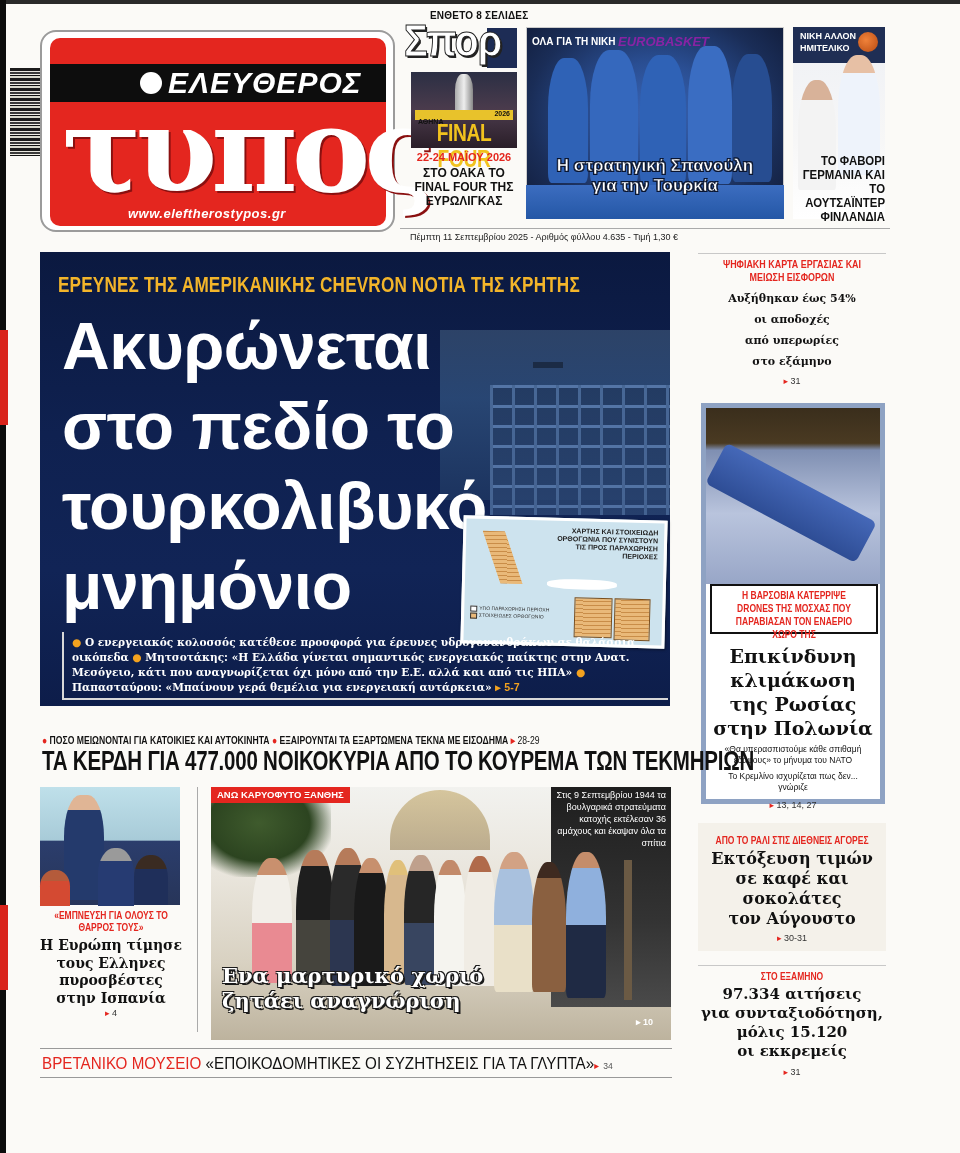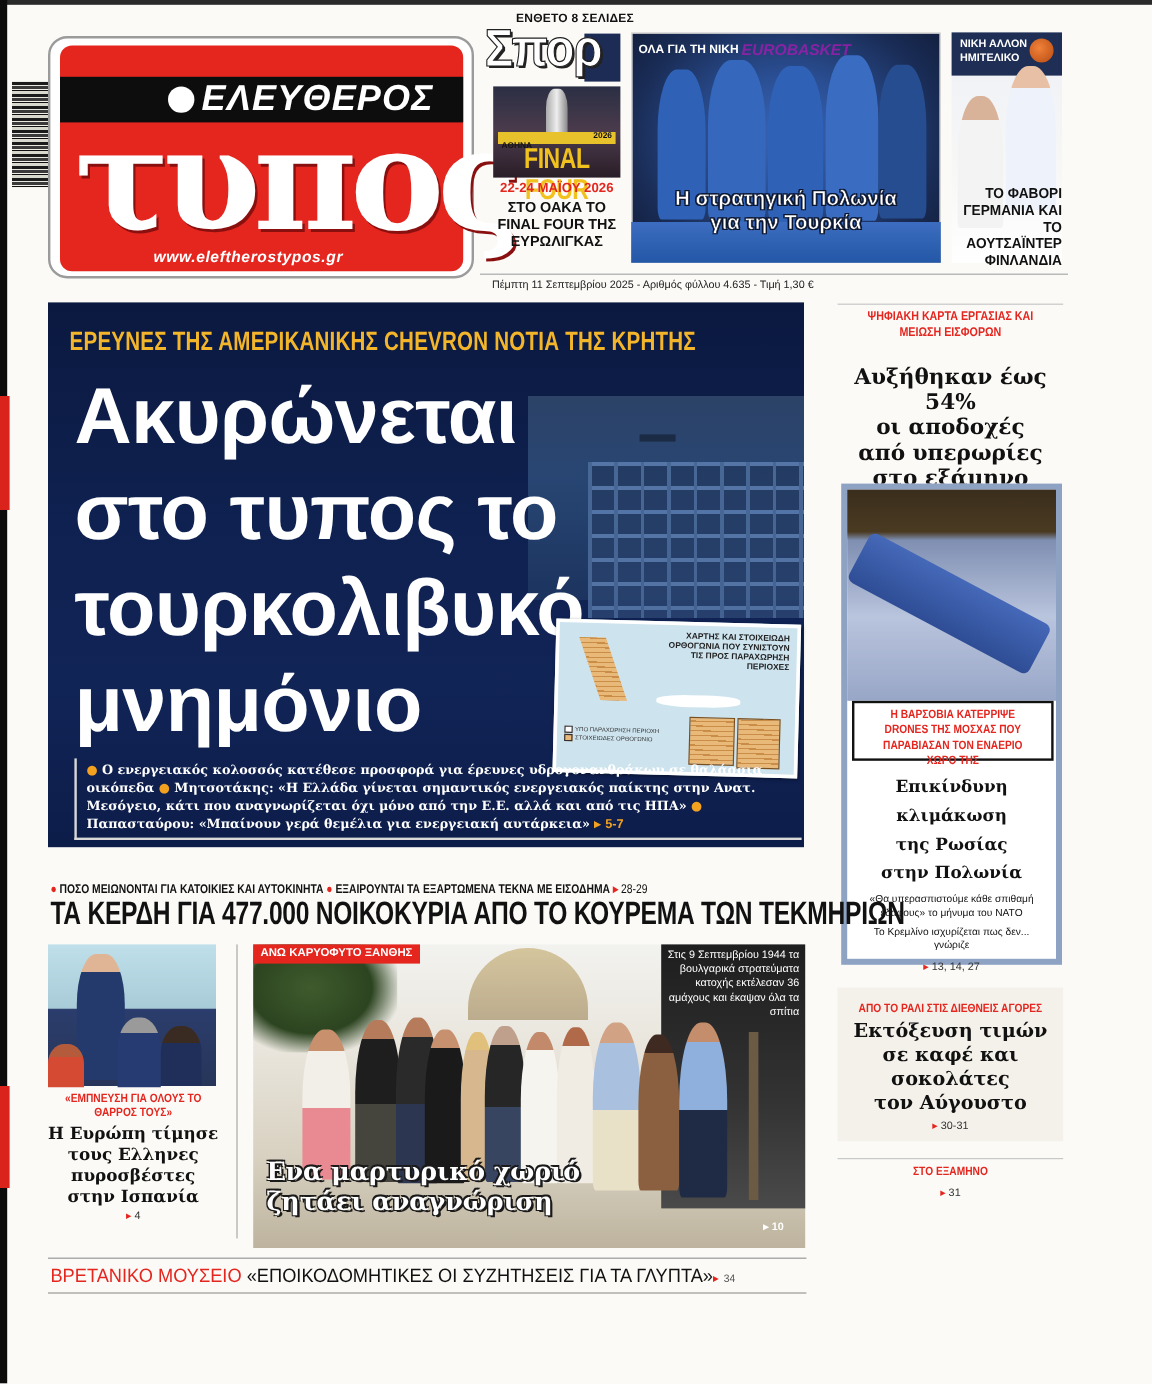--- a/index.html
+++ b/index.html
@@ -171,21 +171,21 @@
 <div class="abs bask-img"></div>
 <div class="abs bask-floor"></div>
 <div class="abs player" style="left:548px;top:58px;width:40px;height:125px;"></div>
 <div class="abs player" style="left:590px;top:50px;width:48px;height:135px;background:#3568bd;"></div>
 <div class="abs player" style="left:640px;top:55px;width:46px;height:130px;"></div>
 <div class="abs player" style="left:688px;top:46px;width:44px;height:138px;background:#3a6dc2;"></div>
 <div class="abs player" style="left:732px;top:54px;width:40px;height:128px;background:#274d91;"></div>
 <div class="abs bask-kicker">ΟΛΑ ΓΙΑ ΤΗ ΝΙΚΗ</div>
 <div class="abs bask-logo" style="left:618px;">EUROBASKET</div>
 <div class="abs bask-caption">
-  <div>Η στρατηγική Πολωνία</div>
+  <div>Η στρατηγική Σπανούλη</div>
   <div>για την Τουρκία</div>
 </div>
 
 <div class="abs semi-img"></div>
 <div class="abs semi-label-bg"></div>
 <div class="abs semi-label">
   <div>ΝΙΚΗ ΑΛΛΟΝ</div>
   <div>ΗΜΙΤΕΛΙΚΟ</div>
 </div>
 <div class="abs semi-p2"></div>
@@ -196,21 +196,21 @@
 <div class="abs dateline-rule"></div>
 <div class="abs dateline">Πέμπτη 11 Σεπτεμβρίου 2025 - Αριθμός φύλλου 4.635 - Τιμή 1,30 €</div>
 
 <div class="abs lead"></div>
 <div class="abs lead-sea"></div>
 <div class="abs boat"></div>
 <div class="abs rig"></div>
 <div class="abs lead-kicker">ΕΡΕΥΝΕΣ ΤΗΣ ΑΜΕΡΙΚΑΝΙΚΗΣ CHEVRON ΝΟΤΙΑ ΤΗΣ ΚΡΗΤΗΣ</div>
 <div class="abs lead-title">
   <div>Ακυρώνεται</div>
-  <div>στο τυπος το</div>
+  <div>στο πεδίο το</div>
   <div>τουρκολιβυκό</div>
   <div>μνημόνιο</div>
 </div>
 
 <div class="abs map">
   <div class="abs map-title">ΧΑΡΤΗΣ ΚΑΙ ΣΤΟΙΧΕΙΩΔΗ ΟΡΘΟΓΩΝΙΑ ΠΟΥ ΣΥΝΙΣΤΟΥΝ ΤΙΣ ΠΡΟΣ ΠΑΡΑΧΩΡΗΣΗ ΠΕΡΙΟΧΕΣ</div>
   <div class="abs map-blocks-a"></div>
   <div class="abs map-crete"></div>
   <div class="abs map-blocks-b"></div>
   <div class="abs map-blocks-c"></div>
@@ -229,38 +229,38 @@
   <span>Μητσοτάκης: «Η Ελλάδα γίνεται σημαντικός ενεργειακός παίκτης στην Ανατ. Μεσόγειο, κάτι που αναγνωρίζεται όχι μόνο από την Ε.Ε. αλλά και από τις ΗΠΑ»</span>
   <span class="bul">●</span>
   <span>Παπασταύρου: «Μπαίνουν γερά θεμέλια για ενεργειακή αυτάρκεια»</span>
   <span class="pgref">▸</span>
   <span class="pgref">5-7</span>
 </div>
 
 <div class="abs rc-rule" style="top:253px;"></div>
 <div class="abs rc" style="top:258px;">
   <div class="kick">ΨΗΦΙΑΚΗ ΚΑΡΤΑ ΕΡΓΑΣΙΑΣ ΚΑΙ ΜΕΙΩΣΗ ΕΙΣΦΟΡΩΝ</div>
-  <div class="hserif" style="font-size:18px;line-height:21px;margin-top:20px;">
+  <div class="hserif" style="font-size:11px;line-height:21px;margin-top:4px;">
     <div>Αυξήθηκαν έως 54%</div>
     <div>οι αποδοχές</div>
     <div>από υπερωρίες</div>
     <div>στο εξάμηνο</div>
   </div>
   <div class="ref" style="margin-top:4px;"><span class="ar">▸</span> <span>31</span></div>
 </div>
 
 <div class="abs drone-box"></div>
 <div class="abs drone-img"></div>
 <div class="abs drone-wing"></div>
 <div class="abs drone-kick-box"></div>
 <div class="abs rc" style="top:589px;left:712px;width:164px;">
   <div class="kick" style="font-size:10px;line-height:13px;">Η ΒΑΡΣΟΒΙΑ ΚΑΤΕΡΡΙΨΕ DRONES ΤΗΣ ΜΟΣΧΑΣ ΠΟΥ ΠΑΡΑΒΙΑΣΑΝ ΤΟΝ ΕΝΑΕΡΙΟ ΧΩΡΟ ΤΗΣ</div>
 </div>
 <div class="abs rc" style="top:644px;left:706px;width:174px;">
-  <div class="hserif" style="font-size:14px;line-height:24px;">
+  <div class="hserif" style="font-size:19px;line-height:24px;">
     <div>Επικίνδυνη</div>
     <div>κλιμάκωση</div>
     <div>της Ρωσίας</div>
     <div>στην Πολωνία</div>
   </div>
   <div style="font-size:8.5px;line-height:11px;margin-top:4px;padding:0 6px;">«Θα υπερασπιστούμε κάθε σπιθαμή εδάφους» το μήνυμα του ΝΑΤΟ</div>
   <div style="font-size:8.5px;line-height:11px;margin-top:5px;padding:0 22px;">Το Κρεμλίνο ισχυρίζεται πως δεν... γνώριζε</div>
   <div class="ref" style="margin-top:7px;"><span class="ar">▸</span> <span>13, 14, 27</span></div>
 </div>
 
@@ -272,20 +272,26 @@
     <div>σε καφέ και</div>
     <div>σοκολάτες</div>
     <div>τον Αύγουστο</div>
   </div>
   <div class="ref" style="margin-top:4px;"><span class="ar">▸</span> <span>30-31</span></div>
 </div>
 
 <div class="abs rc-rule" style="top:965px;"></div>
 <div class="abs rc" style="top:970px;">
   <div class="kick" style="font-size:10px;">ΣΤΟ ΕΞΑΜΗΝΟ</div>
+  <div class="hserif" style="font-size:15px;line-height:19px;margin-top:2px;">
+    <div>97.334 αιτήσεις</div>
+    <div>για συνταξιοδότηση,</div>
+    <div>μόλις 15.120</div>
+    <div>οι εκκρεμείς</div>
+  </div>
   <div class="ref" style="margin-top:6px;"><span class="ar">▸</span> <span>31</span></div>
 </div>
 
 <div class="abs strip-sub">
   <span class="dot">●</span>
   <span>ΠΟΣΟ ΜΕΙΩΝΟΝΤΑΙ ΓΙΑ ΚΑΤΟΙΚΙΕΣ ΚΑΙ ΑΥΤΟΚΙΝΗΤΑ</span>
   <span class="dot">●</span>
   <span>ΕΞΑΙΡΟΥΝΤΑΙ ΤΑ ΕΞΑΡΤΩΜΕΝΑ ΤΕΚΝΑ ΜΕ ΕΙΣΟΔΗΜΑ</span>
   <span class="dot">▸</span>
   <span style="font-weight:normal;">28-29</span>

